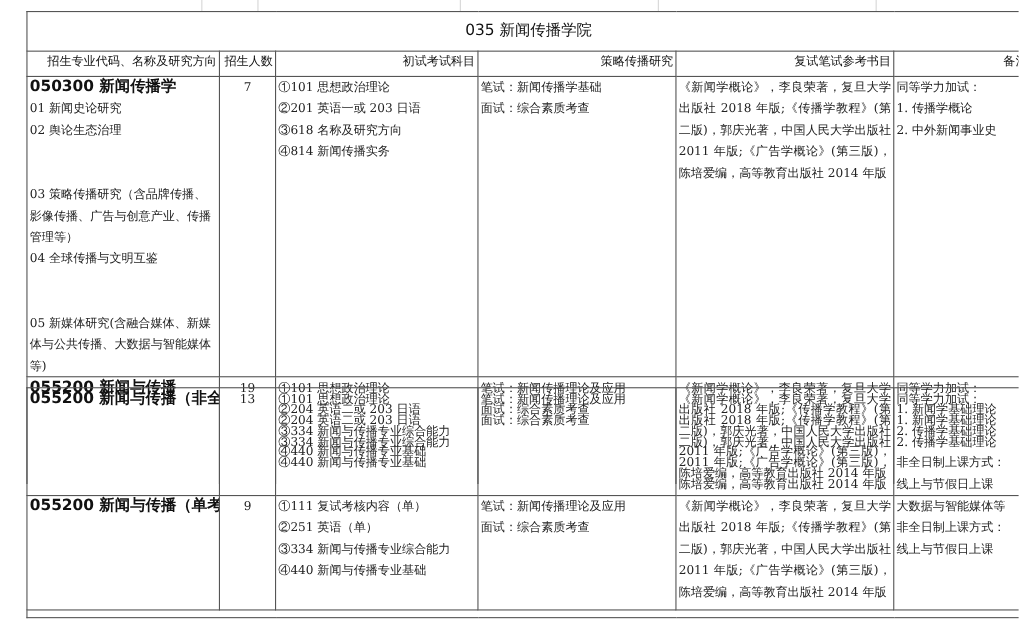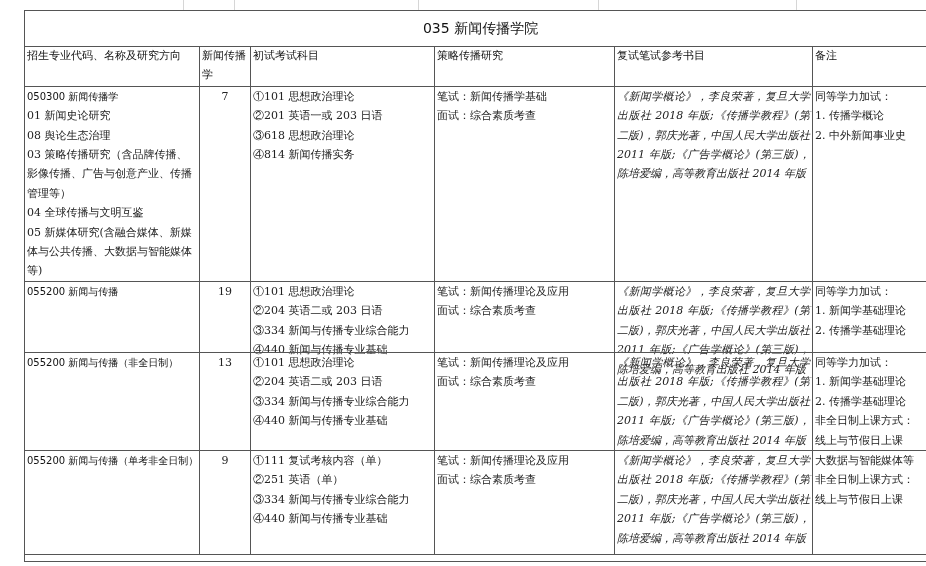--- a/index.html
+++ b/index.html
@@ -42,44 +42,43 @@
     .title-cell {
       height: 35px;
       text-align: center;
       vertical-align: middle !important;
       font-family: "DejaVu Sans", "Liberation Sans", sans-serif;
       font-size: 14px !important;
       color: #111111;
     }
     th.hdr {
       height: 22px;
-      font-family: Liberation Mono, monospace;
+      font-family: Liberation Serif, serif;
       font-weight: normal;
       font-size: 11px;
-      text-align: left;
+      text-align: right;
       vertical-align: middle;
       color: #111111;
     }
     .prog-name {
       font-family: "DejaVu Sans", "Liberation Sans", sans-serif;
-      font-weight: normal;
-      font-size: 10px;
+      font-weight: bold;
+      font-size: 14px;
       color: #111111;
       display: block;
       white-space: nowrap;
     }
     .line { display: block; white-space: nowrap; }
-    .wrap { display: block; white-space: normal; word-break: break-all; }
+    .wrap { display: block; white-space: normal; word-break: break-all; margin-top: 39px; }
     .center { text-align: center; }
     .books {
       text-align: justify;
       white-space: normal;
       word-break: break-all;
       font-size: 10.8px;
-      font-style: italic;
     }
     
     tr.cut td { border-bottom: none; }
     .bottom-stub td { height: 6px; border-bottom: none; }
   </style>
 </head>
 <body>
 
 <div class="top-stub" style="left:183px;"></div>
 <div class="top-stub" style="left:234px;"></div>
@@ -95,41 +94,41 @@
     <col style="width:180px">
     <col style="width:198px">
     <col style="width:124px">
   </colgroup>
   <tbody>
       <tr>
     <td colspan="6" class="title-cell">035 新闻传播学院</td>
   </tr>
   <tr>
     <th class="hdr">招生专业代码、名称及研究方向</th>
-    <th class="hdr">新闻传播学</th>
+    <th class="hdr">招生人数</th>
     <th class="hdr">初试考试科目</th>
     <th class="hdr">策略传播研究</th>
     <th class="hdr">复试笔试参考书目</th>
     <th class="hdr">备注</th>
   </tr>
 
   <tr style="height:155px;">
     <td>
       <span class="prog-name">050300 新闻传播学</span>
       <span class="line">01 新闻史论研究</span>
-      <span class="line">08 舆论生态治理</span>
+      <span class="line">02 舆论生态治理</span>
       <span class="wrap">03 策略传播研究（含品牌传播、影像传播、广告与创意产业、传播管理等）</span>
       <span class="line">04 全球传播与文明互鉴</span>
       <span class="wrap">05 新媒体研究(含融合媒体、新媒体与公共传播、大数据与智能媒体等)</span>
     </td>
     <td class="center">7</td>
     <td>
       <span class="line">①101 思想政治理论</span>
       <span class="line">②201 英语一或 203 日语</span>
-      <span class="line">③618 思想政治理论</span>
+      <span class="line">③618 名称及研究方向</span>
       <span class="line">④814 新闻传播实务</span>
     </td>
     <td>
       <span class="line">笔试：新闻传播学基础</span>
       <span class="line">面试：综合素质考查</span>
     </td>
     <td class="books">《新闻学概论》，李良荣著，复旦大学出版社 2018 年版;《传播学教程》(第二版)，郭庆光著，中国人民大学出版社 2011 年版;《广告学概论》(第三版)，陈培爱编，高等教育出版社 2014 年版</td>
     <td>
       <span class="line">同等学力加试：</span>
       <span class="line">1. 传播学概论</span>

